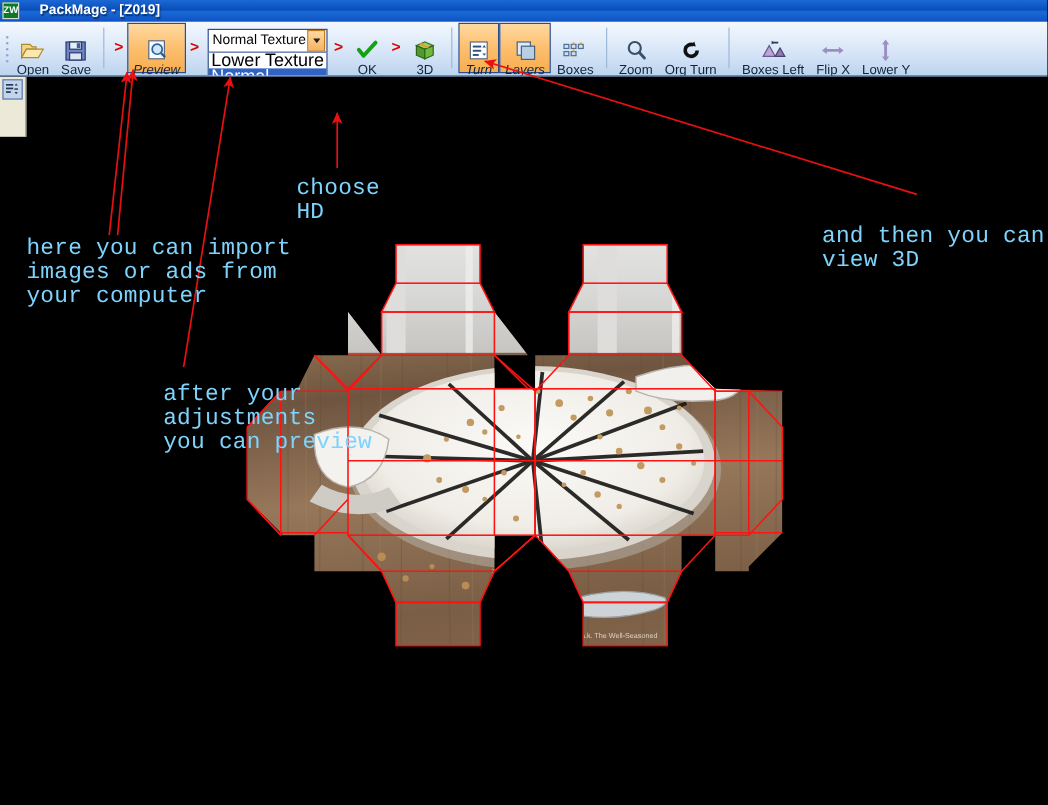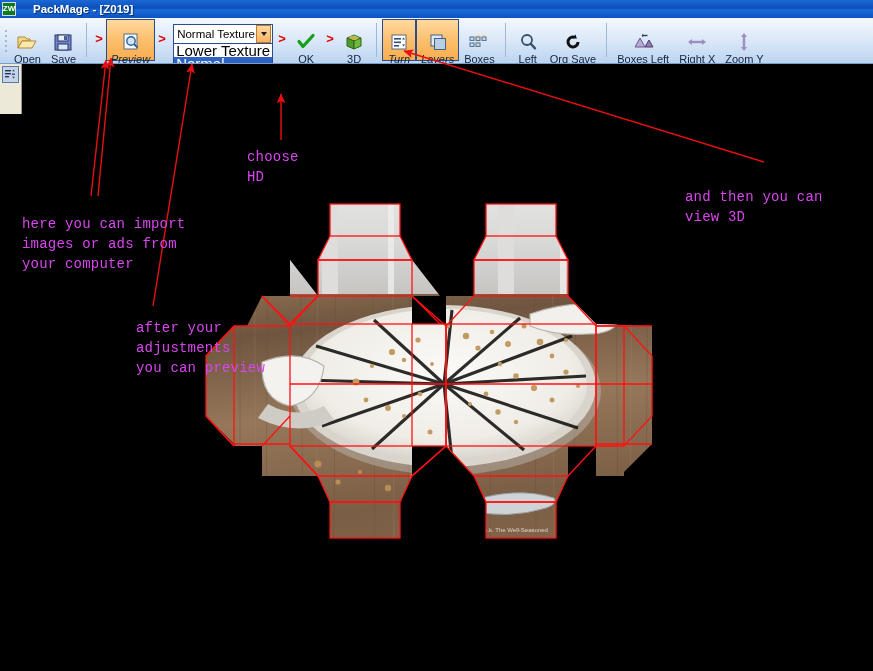--- a/index.html
+++ b/index.html
@@ -101,21 +101,21 @@
     margin: 2px; width: 17px; height: 17px;
     background: #c6d4ea; border: 1px solid #5a7aa8;
     display: flex; align-items: center; justify-content: center;
   }
 
   
   #dieline { position: absolute; left: 0; top: 0; width: 873px; height: 607px; }
 
   
   .anno {
-    position: absolute; color: #d946ef; font-size: 14px; line-height: 20px;
+    position: absolute; color: #7dd3fc; font-size: 19px; line-height: 20px;
     font-family: "Liberation Mono", monospace; white-space: pre; letter-spacing: .2px;
   }
   #anno-layer { position: absolute; left:0; top:0; width:873px; height:671px; pointer-events:none; }
 </style>
 </head>
 <body>
 
 <div id="app">
 
   <div id="titlebar">
@@ -258,31 +258,31 @@
 
     <div class="sep"></div>
 
     <div class="tbtn">
       <span class="ico">
         <svg class="ic" width="20" height="20" viewBox="0 0 20 20">
           <circle cx="9" cy="8" r="5" fill="none" stroke="#37506d" stroke-width="1.8"></circle>
           <path d="M12.8 11.8l4.2 4.6" stroke="#37506d" stroke-width="2.4" fill="none" stroke-linecap="round"></path>
         </svg>
       </span>
-      <span class="lbl">Left</span>
+      <span class="lbl">Zoom</span>
     </div>
 
     <div class="tbtn">
       <span class="ico">
         <svg class="ic" width="20" height="20" viewBox="0 0 20 20">
           <path d="M15 10a5 5 0 1 1-3.2-4.7" fill="none" stroke="#101010" stroke-width="3"></path>
           <path d="M12.6 2.6l1.2 4.2-4.3-.8z" fill="#101010"></path>
         </svg>
       </span>
-      <span class="lbl">Org Save</span>
+      <span class="lbl">Org Turn</span>
     </div>
 
     <div class="sep"></div>
 
     <div class="tbtn">
       <span class="ico">
         <svg class="ic" width="24" height="20" viewBox="0 0 24 20">
           <path d="M4 15l5-9 5 9z" fill="#b9a7d4" stroke="#6d5b91"></path>
           <path d="M14 15l4-7 4 7z" fill="#8f7ab4" stroke="#4e3f6d"></path>
           <path d="M12 3.5h4.5" stroke="#2b3a55" stroke-width="1.4" fill="none"></path>
@@ -294,32 +294,32 @@
 
 
     <div class="tbtn">
       <span class="ico">
         <svg class="ic" width="22" height="20" viewBox="0 0 22 20">
           <path d="M4 10h14" stroke="#9a8fc0" stroke-width="2.4"></path>
           <path d="M2 10l4-3v6z" fill="#9a8fc0"></path>
             <path d="M20 10l-4-3v6z" fill="#9a8fc0"></path>
         </svg>
       </span>
-      <span class="lbl">Right X</span>
+      <span class="lbl">Flip X</span>
     </div>
 
     <div class="tbtn">
       <span class="ico">
         <svg class="ic" width="16" height="20" viewBox="0 0 16 20">
           <path d="M8 4v12" stroke="#9a8fc0" stroke-width="2.4"></path>
           <path d="M8 1l-3 4h6z" fill="#9a8fc0"></path>
             <path d="M8 19l-3-4h6z" fill="#9a8fc0"></path>
         </svg>
       </span>
-      <span class="lbl">Zoom Y</span>
+      <span class="lbl">Lower Y</span>
     </div>
 
   </div>
 
   <div id="canvas">
 
     <div id="leftpanel">
       <div class="pbtn">
         <svg class="ic" width="13" height="13" viewBox="0 0 13 13">
           <rect x="1" y="2" width="6" height="1.4" fill="#22375c"></rect>
@@ -559,21 +559,21 @@
     </defs>
     <g stroke="#e81010" stroke-width="1.4" fill="none" marker-end="url(#ah)">
       <line x1="91" y1="196" x2="106" y2="60"></line>
       <line x1="98" y1="196" x2="111" y2="58"></line>
       <line x1="153" y1="306" x2="192" y2="64"></line>
       <line x1="281" y1="140" x2="281" y2="94"></line>
       <line x1="764" y1="162" x2="404" y2="51"></line>
     </g>
   </svg>
 
-  <div class="anno" style="left:22px;  top:214px;">here you can import
+  <div class="anno" style="left:22px;  top:197px;">here you can import
 images or ads from
 your computer</div>
   <div class="anno" style="left:136px; top:318px;">after your
 adjustments
 you can preview</div>
   <div class="anno" style="left:247px; top:147px;">choose
 HD</div>
   <div class="anno" style="left:685px; top:187px;">and then you can
 view 3D</div>
 

